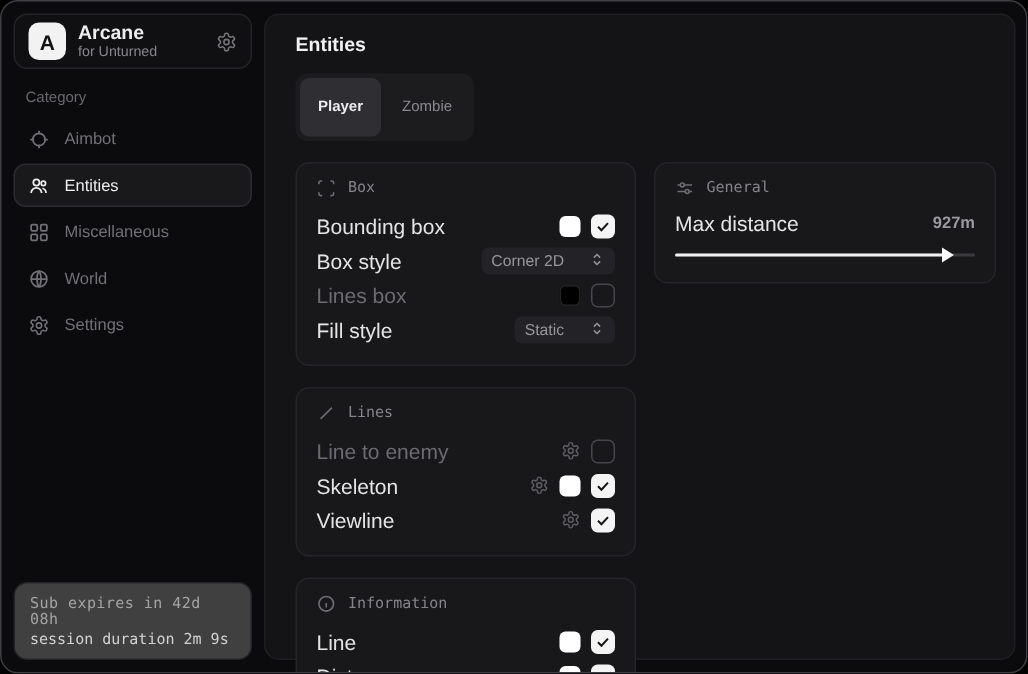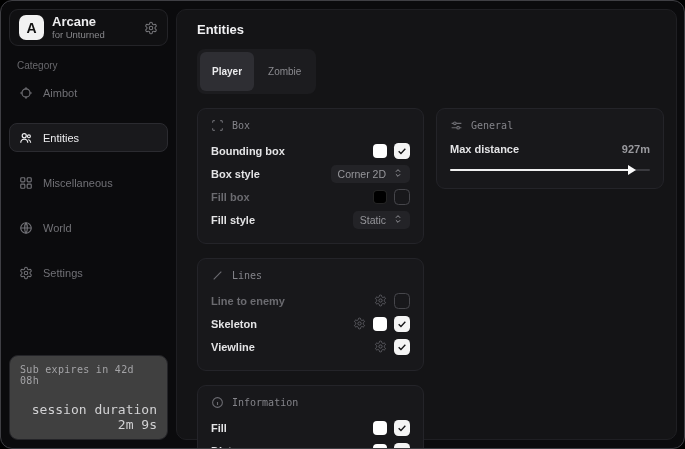--- a/index.html
+++ b/index.html
@@ -11,49 +11,49 @@
   }
   
   .sidebar { position:absolute; left:0; top:0; width:175px; height:100%; padding:8px; display:flex; flex-direction:column; }
   .brand-card { height:37px; border:1px solid #242428; background:#101012; border-radius:9px; display:flex; align-items:center; padding:0 9px; gap:8px; flex:none; }
   .logo { width:25px; height:25px; background:#f2f2f2; border-radius:7px; display:flex; align-items:center; justify-content:center; font-weight:bold; font-size:14px; color:#111; flex:none; }
   .brand-text { flex:1; line-height:1.15; }
   .brand-name { font-size:13px; font-weight:bold; color:#ededef; }
   .brand-sub { font-size:9.5px; color:#87878b; }
   .brand-gear { color:#76767a; display:flex; }
   .category { margin:14px 8px 7px; font-size:10px; color:#68686c; }
-  .nav { display:flex; flex-direction:column; gap:16px; }
+  .nav { display:flex; flex-direction:column; gap:2px; }
   .nav-item { height:29px; display:flex; align-items:center; gap:10px; padding:0 9px; border-radius:8px; font-size:11px; color:#717176; border:1px solid transparent; cursor:default; }
   .nav-item.active { background:#19191c; border-color:#2b2b30; color:#ededef; }
   .nav-item .nicon { display:flex; }
   .spacer { flex:1; }
   .footer-card { border:1px solid #242428; background:#404040; border-radius:9px; padding:8px 10px 7px; font-family:"DejaVu Sans Mono", monospace; }
   .foot1 { font-size:10px; color:#a4a4a7; letter-spacing:0.3px; }
-  .foot2 { font-size:13px; color:#d2d2d4; margin-top:16px;text-align:right; }
+  .foot2 { font-size:10px; color:#d2d2d4; margin-top:2px; }
   
   .panel { position:absolute; left:175px; top:8px; right:7px; bottom:8px; background:#141416; border:1px solid #1f1f23; border-radius:10px; padding:12px 12px 12px 20px; }
   .panel-title { font-size:13px; font-weight:bold; color:#f1f1f3; }
   .tabs { margin-top:12px; display:inline-flex; background:#1c1c1f; border-radius:8px; padding:3px; gap:2px; }
   .tab { padding:14px 12px; font-size:10px; border-radius:6px; color:#8a8a8f; cursor:default; }
   .tab.active { background:#2e2e33; color:#ebebed; font-weight:bold; }
   .columns { margin-top:14px; display:flex; gap:12px; align-items:flex-start; }
   .col-left { width:237px; display:flex; flex-direction:column; gap:14px; }
   .col-right { width:238px;text-align:right; }
   .card { background:#18181b; border:1px solid #242429; border-radius:9px; padding:10px 13px 12px; }
   .card-header { display:flex; align-items:center; gap:8px; color:#84848a; font-family:"DejaVu Sans Mono", monospace; font-size:10px; margin-bottom:7px; }
   .card-header .hicon { display:flex; color:#6c6c72; }
   .row { display:flex; align-items:center; justify-content:space-between; height:23px; }
-  .row-label { font-size:11px; font-weight:bold; color:#e4e4e6; }
+  .row-label { font-size:14px; font-weight:normal; color:#e4e4e6; }
   .row-label.dim { color:#6b6b70; }
   .controls { display:flex; align-items:center; gap:7px; }
   .swatch { width:14px; height:14px; border-radius:4px; box-shadow: inset 0 0 0 1px rgba(255,255,255,0.14); cursor:default; }
   .checkbox { width:16px; height:16px; border-radius:4.5px; display:flex; align-items:center; justify-content:center; cursor:default; }
   .checkbox.on { background:#f4f4f4; }
   .checkbox.off { border:1.5px solid #46464b; }
-  .dropdown { display:flex; gap:7px; background:#232327; border-radius:5px; padding:3px 7px; color:#96969b; font-size:10.5px; cursor:default; }
+  .dropdown { display:flex; gap:17px; background:#232327; border-radius:5px; padding:3px 7px; color:#96969b; font-size:10.5px; cursor:default; }
   .gear-btn { color:#5e5e64; display:flex; cursor:default; }
   
   .gen-row { display:flex; align-items:center; justify-content:space-between; height:20px; margin-top:2px; }
   .gen-value { font-size:11px; font-weight:bold; color:#9a9a9f; }
   .slider { position:relative; height:12px; margin-top:5px; cursor:default; }
   .slider-track { position:absolute; left:0; right:0; top:5px; height:2px; background:#3a3a3f; border-radius:2px; }
   .slider-fill { position:absolute; left:0; top:5px; height:2px; background:#f0f0f0; border-radius:2px; }
   .slider-thumb { position:absolute; right:-2px; top:-4px; width:0; height:0; border-left:8px solid #fafafa; border-top:5px solid transparent; border-bottom:5px solid transparent; }
   svg { display:block; }
 </style>
@@ -184,21 +184,21 @@
               <span>Corner 2D</span>
               <span>
                 <svg width="10" height="10" viewBox="0 0 24 24" fill="none" stroke="currentColor" stroke-width="2.4">
                     <path d="M7 9l5-5 5 5"></path>
                     <path d="M7 15l5 5 5-5"></path>
                   </svg>
               </span>
             </span>
           </div>
           <div class="row">
-            <span class="row-label dim">Fill box</span>
+            <span class="row-label dim">Lines box</span>
             <span class="controls">
               <span class="swatch" style="background: rgb(0, 0, 0);"></span>
               <span class="checkbox off"></span>
             </span>
           </div>
           <div class="row">
             <span class="row-label">Fill style</span>
             <span class="dropdown">
               <span>Static</span>
               <span>
@@ -272,21 +272,21 @@
             <span class="hicon">
               <svg width="13" height="13" viewBox="0 0 24 24" fill="none" stroke="currentColor" stroke-width="2">
                   <circle cx="12" cy="12" r="9"></circle>
                   <line x1="12" y1="11" x2="12" y2="16.5"></line>
                   <line x1="12" y1="7" x2="12" y2="7.01"></line>
                 </svg>
             </span>
             <span>Information</span>
           </div>
           <div class="row">
-            <span class="row-label">Fill</span>
+            <span class="row-label">Line</span>
             <span class="controls">
               <span class="swatch" style="background: rgb(255, 255, 255);"></span>
               <span class="checkbox on">
                 <svg width="10" height="10" viewBox="0 0 24 24" fill="none" stroke="#151517" stroke-width="3.2">
                     <polyline points="4 12.5 9.5 18 20 6.5"></polyline>
                   </svg>
               </span>
             </span>
           </div>
           <div class="row">

